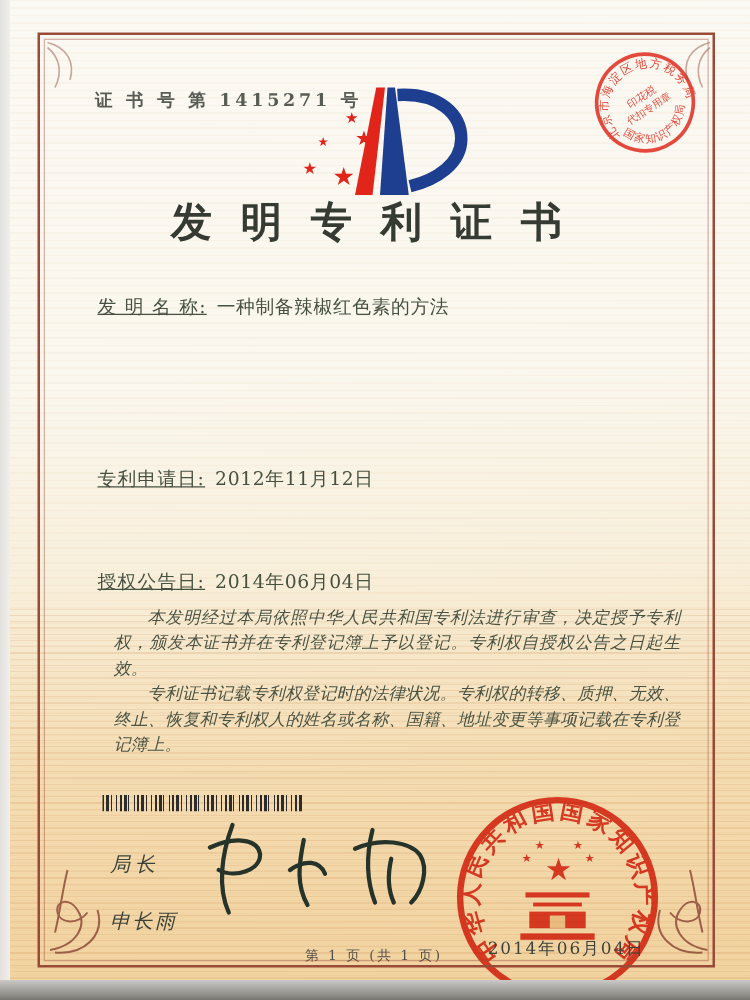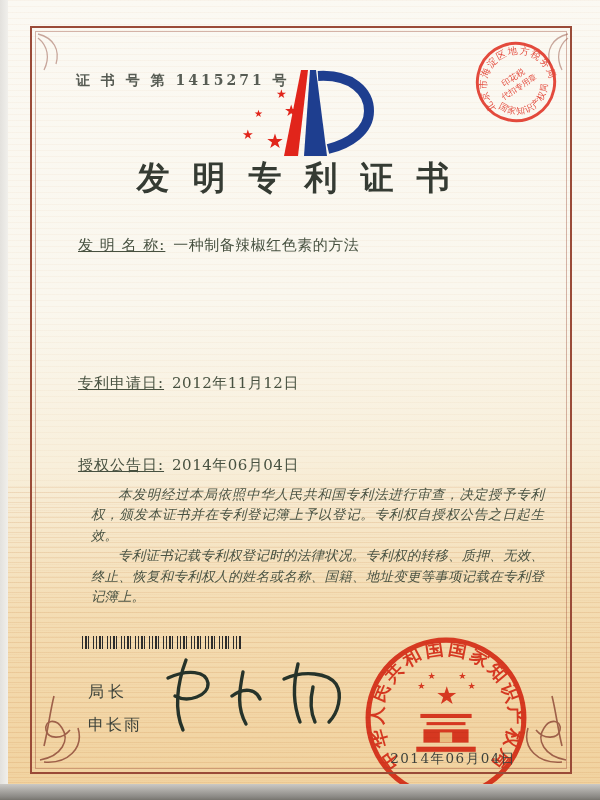--- a/index.html
+++ b/index.html
@@ -27,22 +27,22 @@
   .title{position:absolute;left:0;right:22px;top:156px;text-align:center;
     font-size:33px;font-weight:bold;color:#353b33;letter-spacing:23px;text-indent:23px;}
   .field-row{position:absolute;left:70px;right:55px;font-size:15px;color:#475140;white-space:nowrap;}
   .field-row .lbl{letter-spacing:1px;text-decoration:underline;}
   .field-row .val{margin-left:8px;letter-spacing:.5px;}
   .paras{position:absolute;left:62px;right:56px;top:484px;font-size:13.5px;line-height:20.4px;
     color:#4a5343;text-align:justify;margin-left:21px;}
   .paras p{margin:0;text-indent:2em;font-style:italic;}
   .barcode{position:absolute;left:74px;top:636px;width:160px;height:13px;
     background:repeating-linear-gradient(90deg,#2c2c2c 0 1.5px,transparent 1.5px 3px,#2c2c2c 3px 5.5px,transparent 5.5px 6.5px,#2c2c2c 6.5px 7.5px,transparent 7.5px 11px,#2c2c2c 11px 12px,transparent 12px 14px);}
-  .officer{position:absolute;left:80px;top:682px;font-size:16px;color:#3c423a;letter-spacing:4px;}
-  .officer .name{margin-top:12px;letter-spacing:2px;}
+  .officer{position:absolute;left:80px;top:682px;font-size:16px;color:#3c423a;letter-spacing:4px;font-style:italic;}
+  .officer .name{margin-top:24px;letter-spacing:2px;}
   .signature{position:absolute;left:138px;top:644px;width:230px;height:105px;}
   .main-seal{position:absolute;left:356px;top:636px;width:164px;height:164px;opacity:.93;mix-blend-mode:multiply;}
   .issue-date{position:absolute;left:360px;top:750px;width:170px;text-align:center;z-index:5;
     font-size:13.5px;color:#3e423c;letter-spacing:1.5px;}
   .footer{position:absolute;left:22px;width:538px;top:757px;text-align:center;
     font-size:11px;color:#54504a;letter-spacing:2px;}
   .tax-seal{position:absolute;left:466px;top:40px;width:84px;height:84px;
     transform:rotate(-33deg);opacity:.88;}
   .ornament{position:absolute;pointer-events:none;opacity:.8;}
   .bottom-edge{position:absolute;left:0;right:0;top:784px;height:16px;
@@ -124,20 +124,21 @@
       <rect x="55" y="76" width="50" height="4"></rect>
       <rect x="61" y="84" width="38" height="3"></rect>
       <rect x="58" y="91" width="44" height="13"></rect>
       <rect x="74" y="94" width="12" height="10" fill="#f6e0c2"></rect>
       <rect x="51" y="108" width="58" height="5"></rect>
     </g>
   </svg>
 
   <div class="issue-date">2014年06月04日</div>
 
+  <div class="footer">第 1 页 (共 1 页)</div>
 
   <svg class="tax-seal" viewBox="0 0 100 100">
     <circle cx="50" cy="50" r="46" fill="none" stroke="#e03325" stroke-width="3.5"></circle>
     <defs>
       <path id="taxTop" d="M13,64 A38,38 0 1,1 87,64" fill="none"></path>
       <path id="taxBottom" d="M16,64 A36,36 0 0,0 84,64" fill="none"></path>
     </defs>
     <text font-size="11.5" letter-spacing="1.5" fill="#e03325">
       <textPath href="#taxTop">北京市海淀区地方税务局</textPath>
     </text>

